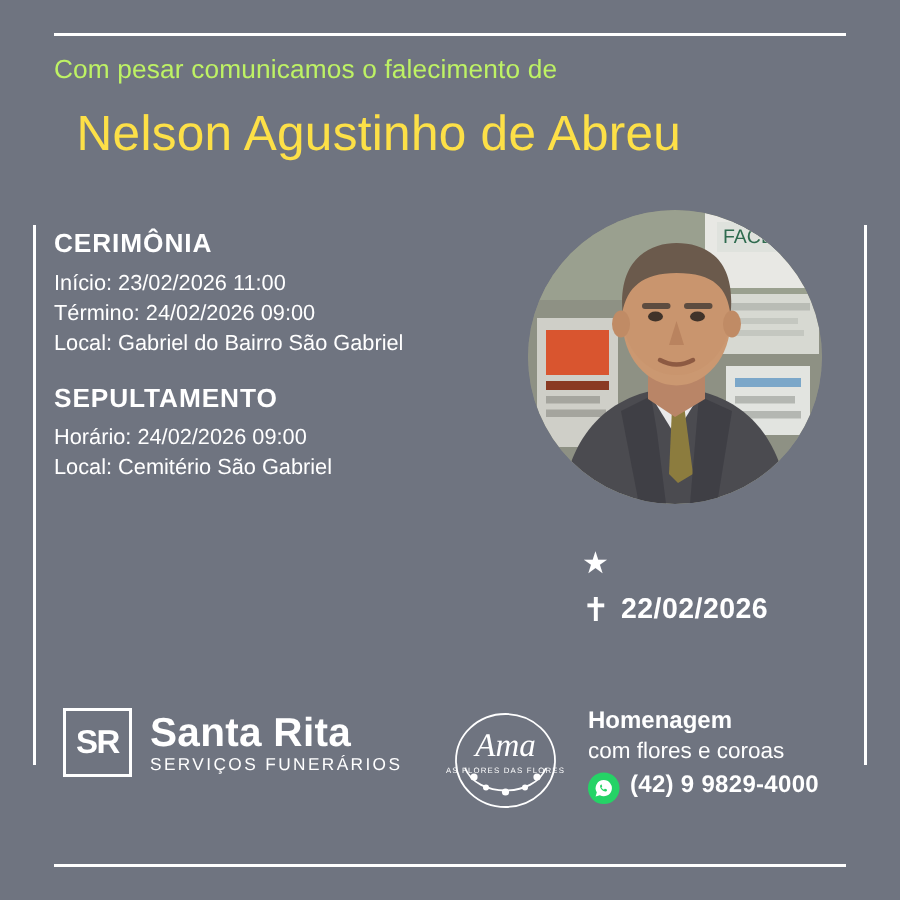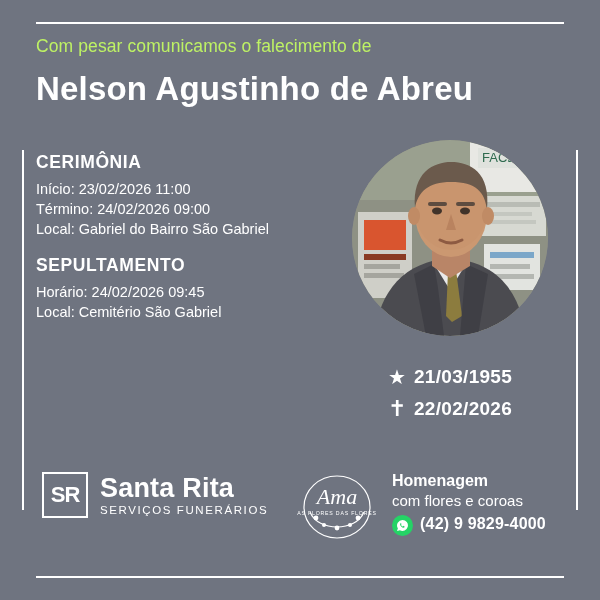--- a/index.html
+++ b/index.html
@@ -60,26 +60,26 @@
     position: absolute;
     left: 36px;
     top: 36px;
     font-size: 17.5px;
     letter-spacing: 0.1px;
     color: #bef264;
   }
 
   .deceased-name {
     position: absolute;
-    left: 36px;
+    left: 51px;
     top: 70px;
     font-size: 33px;
-    font-weight: bold;
+    font-weight: normal;
     letter-spacing: 0.2px;
-    color: #ffffff;
+    color: #fde047;
     white-space: nowrap;
   }
 
   .details {
     position: absolute;
     left: 36px;
     top: 152px;
     width: 320px;
   }
   .section-title {
@@ -241,21 +241,21 @@
   <div class="headline">Com pesar comunicamos o falecimento de</div>
   <div class="deceased-name">Nelson Agustinho de Abreu</div>
 
   <div class="details">
     <p class="section-title">CERIMÔNIA</p>
     <p class="section-line">Início: 23/02/2026 11:00</p>
     <p class="section-line">Término: 24/02/2026 09:00</p>
     <p class="section-line">Local: Gabriel do Bairro São Gabriel</p>
     <div class="section-gap"></div>
     <p class="section-title">SEPULTAMENTO</p>
-    <p class="section-line">Horário: 24/02/2026 09:45</p>
+    <p class="section-line">Horário: 24/02/2026 09:00</p>
     <p class="section-line">Local: Cemitério São Gabriel</p>
   </div>
 
   <div class="portrait">
     <svg width="196" height="196" viewBox="0 0 196 196" aria-hidden="true">
       <defs>
         <clipPath id="circ">
             <circle cx="98" cy="98" r="98"></circle>
           </clipPath>
       </defs>
@@ -304,21 +304,20 @@
 
         <ellipse cx="62" cy="76" rx="6" ry="9" fill="#c08b65"></ellipse>
         <ellipse cx="136" cy="76" rx="6" ry="9" fill="#c08b65"></ellipse>
       </g>
     </svg>
   </div>
 
   <div class="dates">
     <div class="date-row">
       <span class="date-icon">★</span>
-      <span class="date-text">21/03/1955</span>
     </div>
     <div class="date-row">
       <span class="date-icon cross">✝</span>
       <span class="date-text">22/02/2026</span>
     </div>
   </div>
 
   <div class="footer">
 
     <div class="logo">

